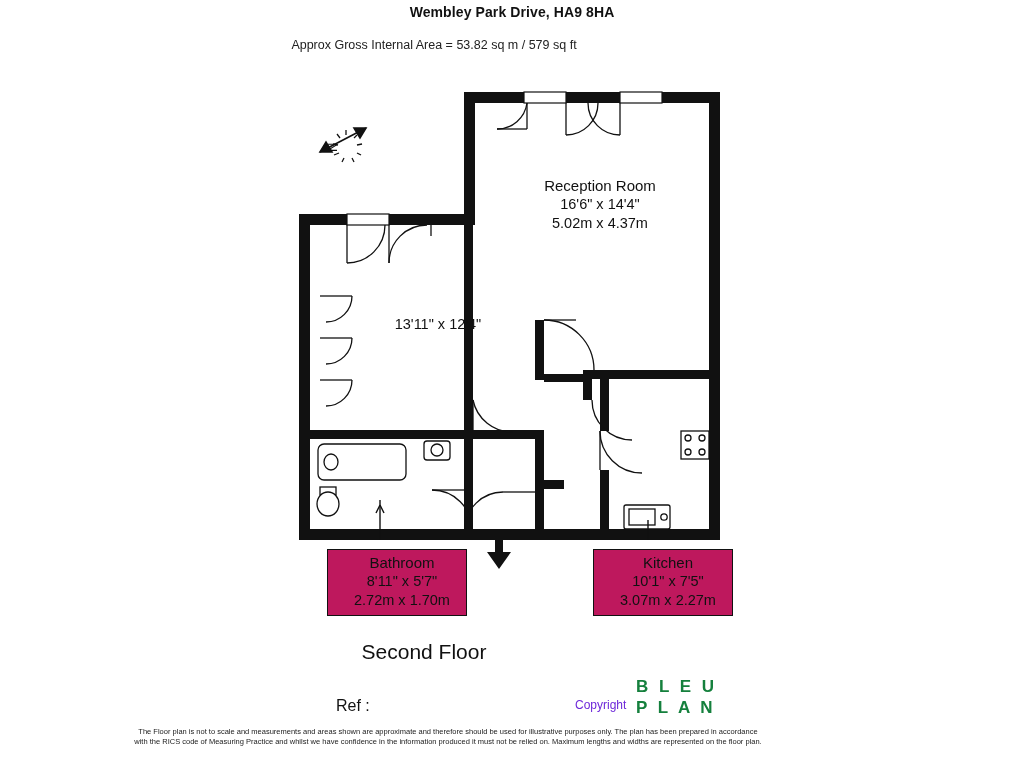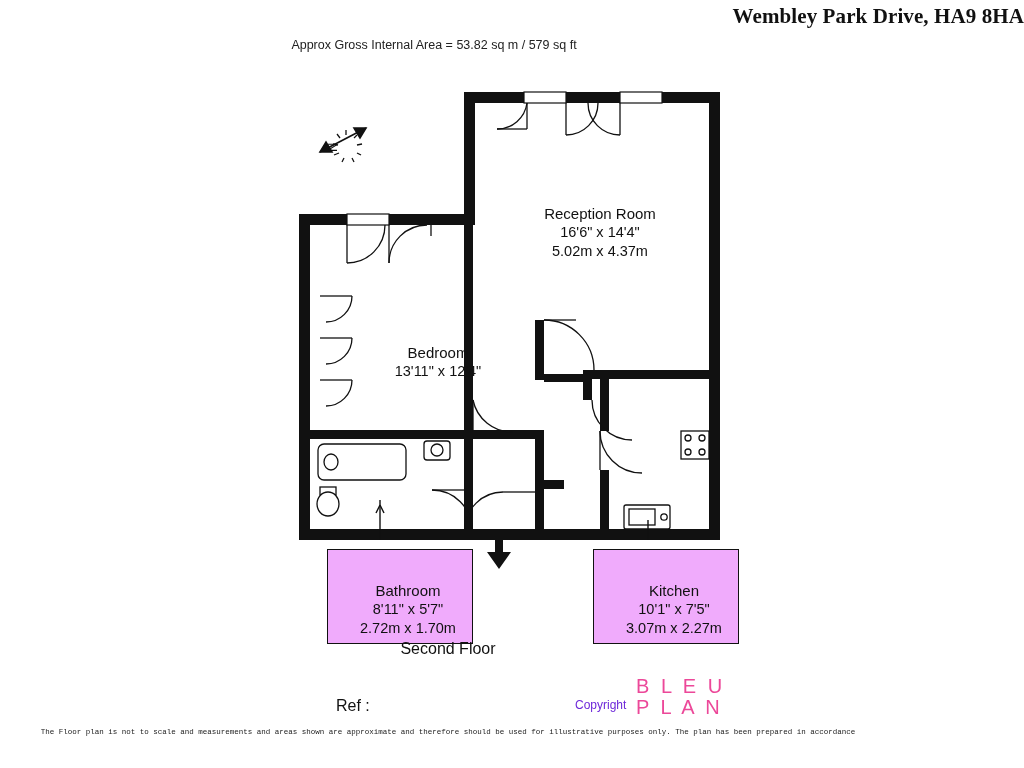--- a/index.html
+++ b/index.html
@@ -18,26 +18,25 @@
   .page {
     position: absolute;
     inset: 0;
   }
   
   .title {
     position: absolute;
     top: 4px;
     left: 0;
     width: 1024px;
-    text-align: right;
-    font-size: 21px;
+    text-align: center;
+    font-size: 14px;
     font-weight: bold;
     letter-spacing: 0.1px;
     color: #111;
-    font-family: Liberation Serif, serif;
   }
   .subtitle {
     position: absolute;
     top: 38px;
     left: 0;
     width: 868px;
     text-align: center;
     font-size: 12.5px;
     color: #222;
   }
@@ -54,76 +53,73 @@
     position: absolute;
     text-align: center;
     font-size: 14.5px;
     line-height: 19px;
     color: #111;
     white-space: nowrap;
   }
   .room-label .rl-name {
     display: block;
     font-size: 15px;
-    margin-top: 28px;
   }
   .room-label .rl-dim {
     display: block;
     font-size: 14.5px;
   }
   .boxed {
     border: 1.6px solid #111;
-    background: #f0abfc;
-    padding: 3px 9px 5px 25px;
+    background: #be185d;
+    padding: 3px 9px 5px 19px;
   }
   
   .floor-name {
     position: absolute;
     top: 640px;
     left: 0;
     width: 848px;
     text-align: center;
-    font-size: 16px;
+    font-size: 21px;
     color: #111;
-    padding-left: 24px;
   }
   .ref {
     position: absolute;
     top: 697px;
     left: 336px;
     font-size: 16px;
     color: #111;
   }
   .copyright {
     position: absolute;
     top: 698px;
     left: 575px;
     font-size: 12px;
     color: #6d28d9;
   }
   .logo {
     position: absolute;
     top: 676px;
     left: 636px;
-    font-size: 20px;
-    font-weight: normal;
+    font-size: 17px;
+    font-weight: bold;
     line-height: 21px;
     letter-spacing: 3px;
-    color: #ec4899;
+    color: #15803d;
   }
   .disclaimer {
     position: absolute;
     top: 727px;
     left: 0;
     width: 896px;
     text-align: center;
     font-size: 7.5px;
     line-height: 10px;
     color: #222;
-    font-family: Liberation Mono, monospace;
   }
   .disclaimer div { white-space: nowrap; }
   
   .compass {
     position: absolute;
     left: 308px;
     top: 118px;
     width: 78px;
     height: 58px;
   }
@@ -261,21 +257,20 @@
     </g>
   </svg>
 
   <div class="room-label" style="left:512px; top:176px; width:176px;">
     <span class="rl-name">Reception Room</span>
     <span class="rl-dim">16'6" x 14'4"</span>
     <span class="rl-dim">5.02m x 4.37m</span>
   </div>
 
   <div class="room-label" style="left:340px; top:315px; width:196px;">
-    <span class="rl-name">Bedroom</span>
     <span class="rl-dim">13'11" x 12'4"</span>
   </div>
 
   <div class="room-label boxed" style="left:327px; top:549px; width:110px;">
     <span class="rl-name">Bathroom</span>
     <span class="rl-dim">8'11" x 5'7"</span>
     <span class="rl-dim">2.72m x 1.70m</span>
   </div>
 
   <div class="room-label boxed" style="left:593px; top:549px; width:110px;">
@@ -309,15 +304,16 @@
   <div class="ref">Ref  :</div>
   <div class="copyright">Copyright</div>
 
   <div class="logo">
     <div>B L E U</div>
     <div>P L A N</div>
   </div>
 
   <div class="disclaimer">
     <div>The Floor plan is not to scale and measurements and areas shown are approximate and therefore should be used for illustrative purposes only. The plan has been prepared in accordance</div>
+    <div>with the RICS code of Measuring Practice and whilst we have confidence in the information produced it must not be relied on. Maximum lengths and widths are represented on the floor plan.</div>
   </div>
 
 </div>
 
 </body></html>

